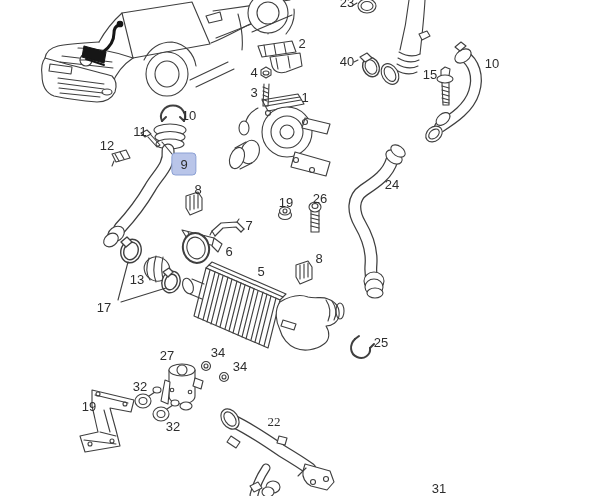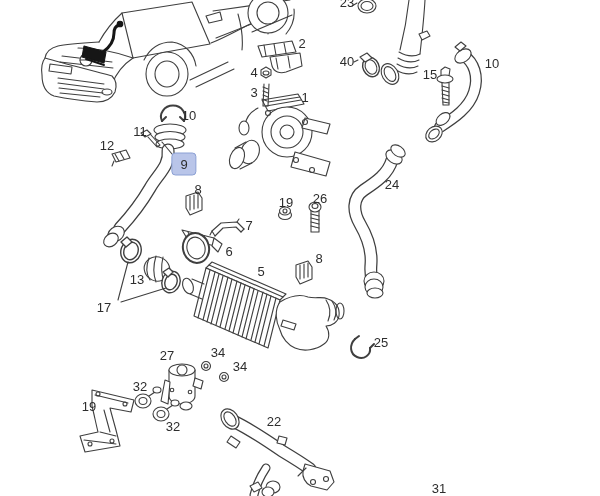--- a/index.html
+++ b/index.html
@@ -289,21 +289,21 @@
       <div class="callout highlighted" style="left: 184px; top: 164px;">9</div>
       <div class="callout" style="left: 189px; top: 115px; text-align: center;">10</div>
       <div class="callout" style="left: 140px; top: 131px;">11</div>
       <div class="callout" style="left: 107px; top: 145px;">12</div>
       <div class="callout" style="left: 137px; top: 279px;">13</div>
       <div class="callout" style="left: 492px; top: 63px;">10</div>
       <div class="callout" style="left: 430px; top: 74px;">15</div>
       <div class="callout" style="left: 286px; top: 202px;">19</div>
       <div class="callout" style="left: 104px; top: 307px;">17</div>
       <div class="callout" style="left: 347px; top: 61px;">40</div>
-      <div class="callout" style="left: 274px; top: 421px;">22</div>
+      <div class="callout" style="left: 274px; top: 421px; font-family: Liberation Serif, serif;">22</div>
       <div class="callout" style="left: 347px; top: 2px;">23</div>
       <div class="callout" style="left: 392px; top: 184px;">24</div>
       <div class="callout" style="left: 381px; top: 342px;">25</div>
       <div class="callout" style="left: 320px; top: 198px;">26</div>
       <div class="callout" style="left: 167px; top: 355px;">27</div>
       <div class="callout" style="left: 439px; top: 488px;">31</div>
       <div class="callout" style="left: 140px; top: 386px;">32</div>
       <div class="callout" style="left: 173px; top: 426px;">32</div>
       <div class="callout" style="left: 89px; top: 406px;">19</div>
       <div class="callout" style="left: 218px; top: 352px;">34</div>

